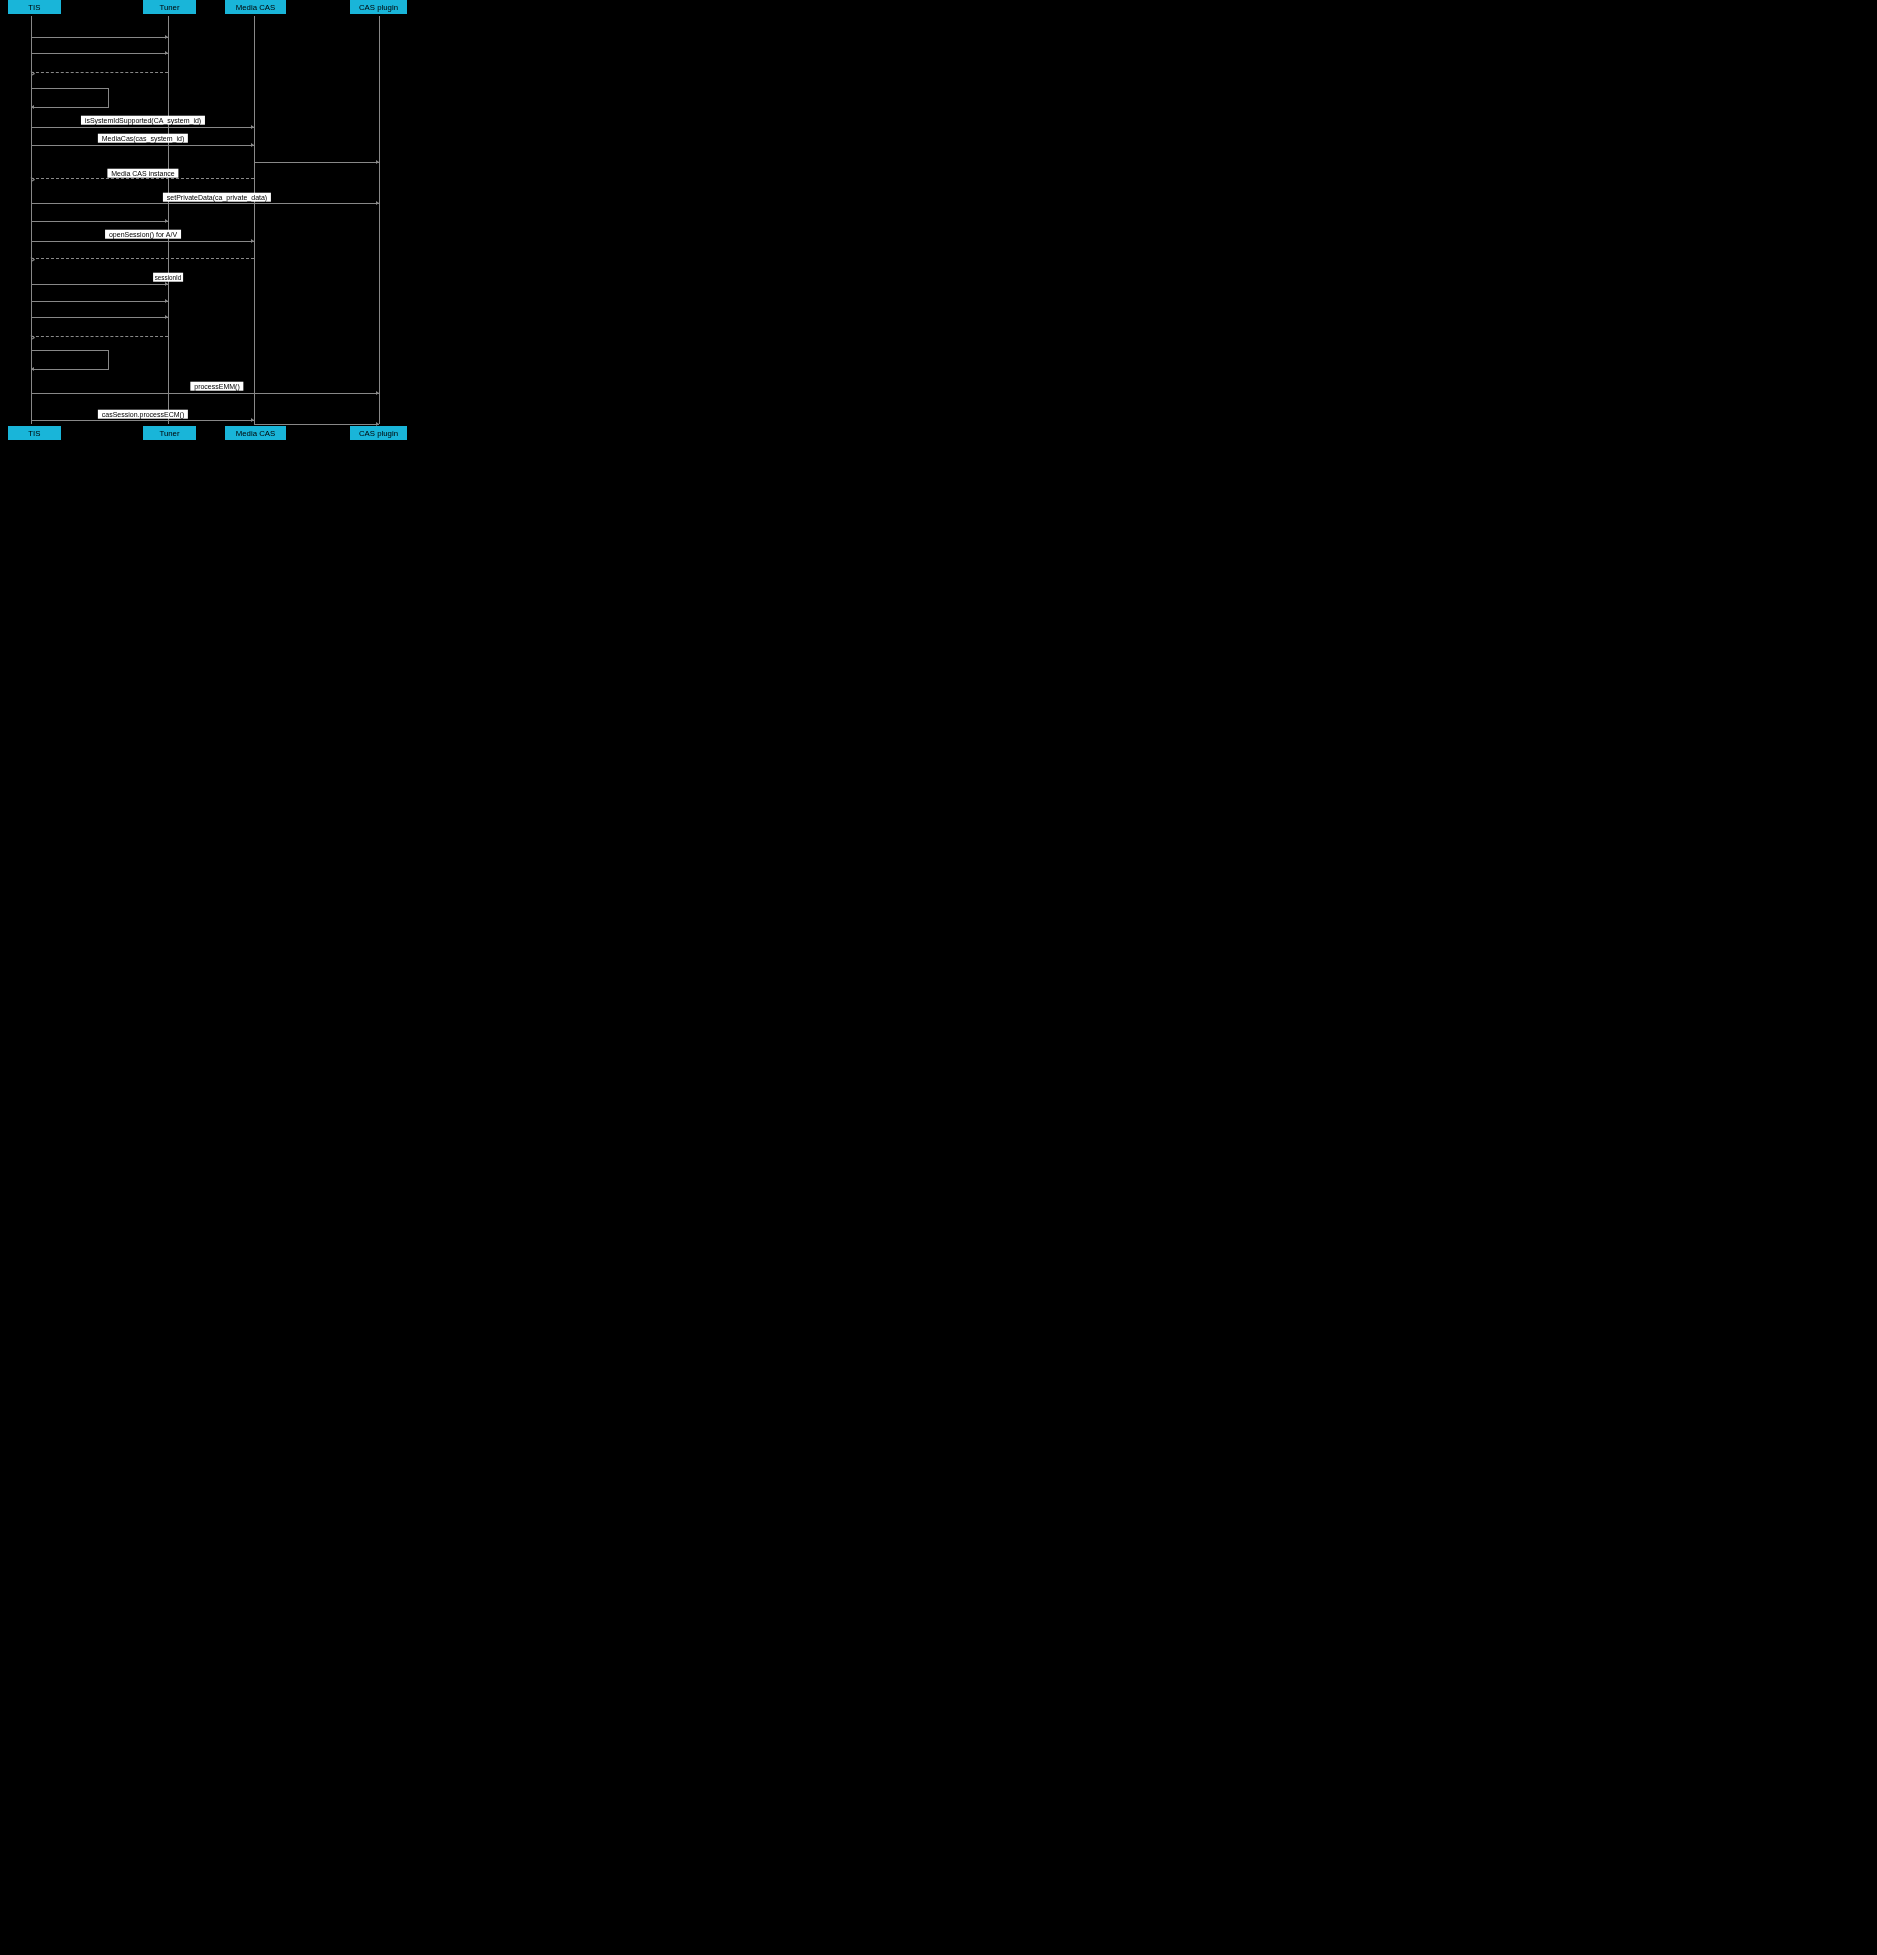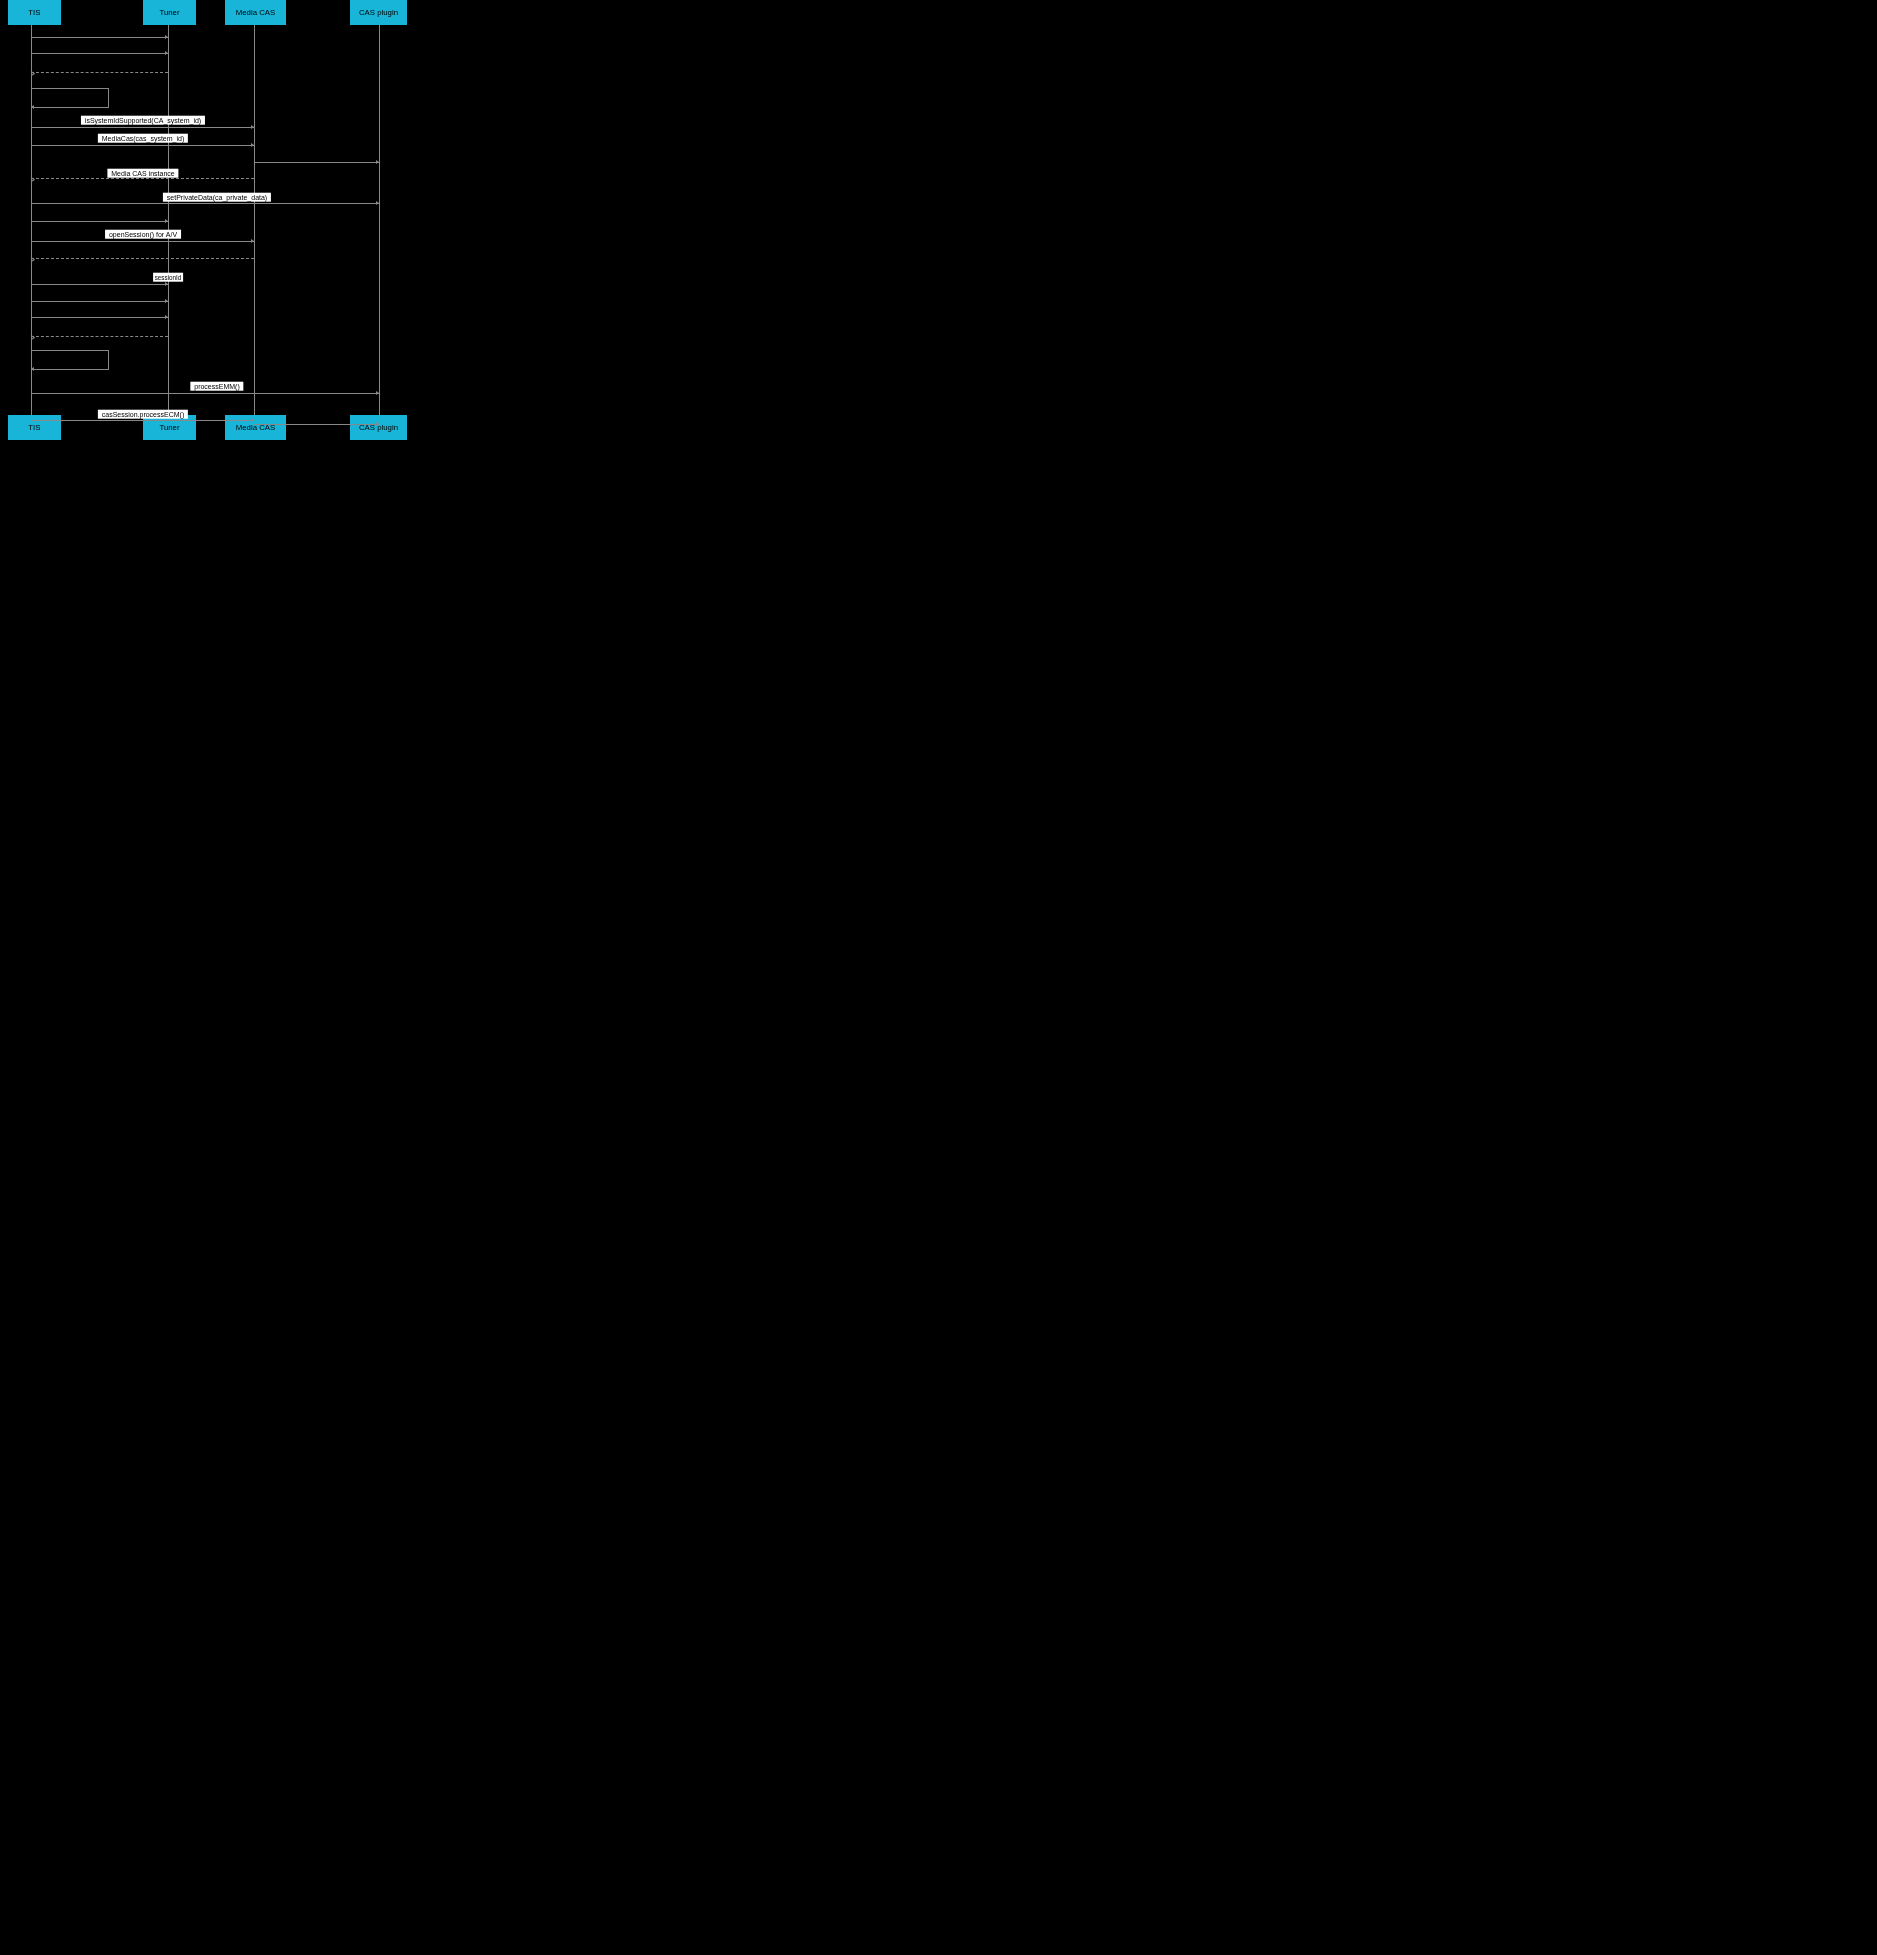--- a/index.html
+++ b/index.html
@@ -16,21 +16,21 @@
     background: #000;
   }
   .participant {
     position: absolute;
     background: #19b5d9;
     color: #000;
     font-size: 7.8px;
     font-weight: 400;
     text-align: center;
     padding: 3.1px 0;
-    height: 25px;
+    height: 14px;
     display: flex;
     align-items: center;
     justify-content: center;
   }
   .lifeline {
     position: absolute;
     top: 15.6px;
     bottom: 15.6px;
     width: 0.4px;
     background: #888;

